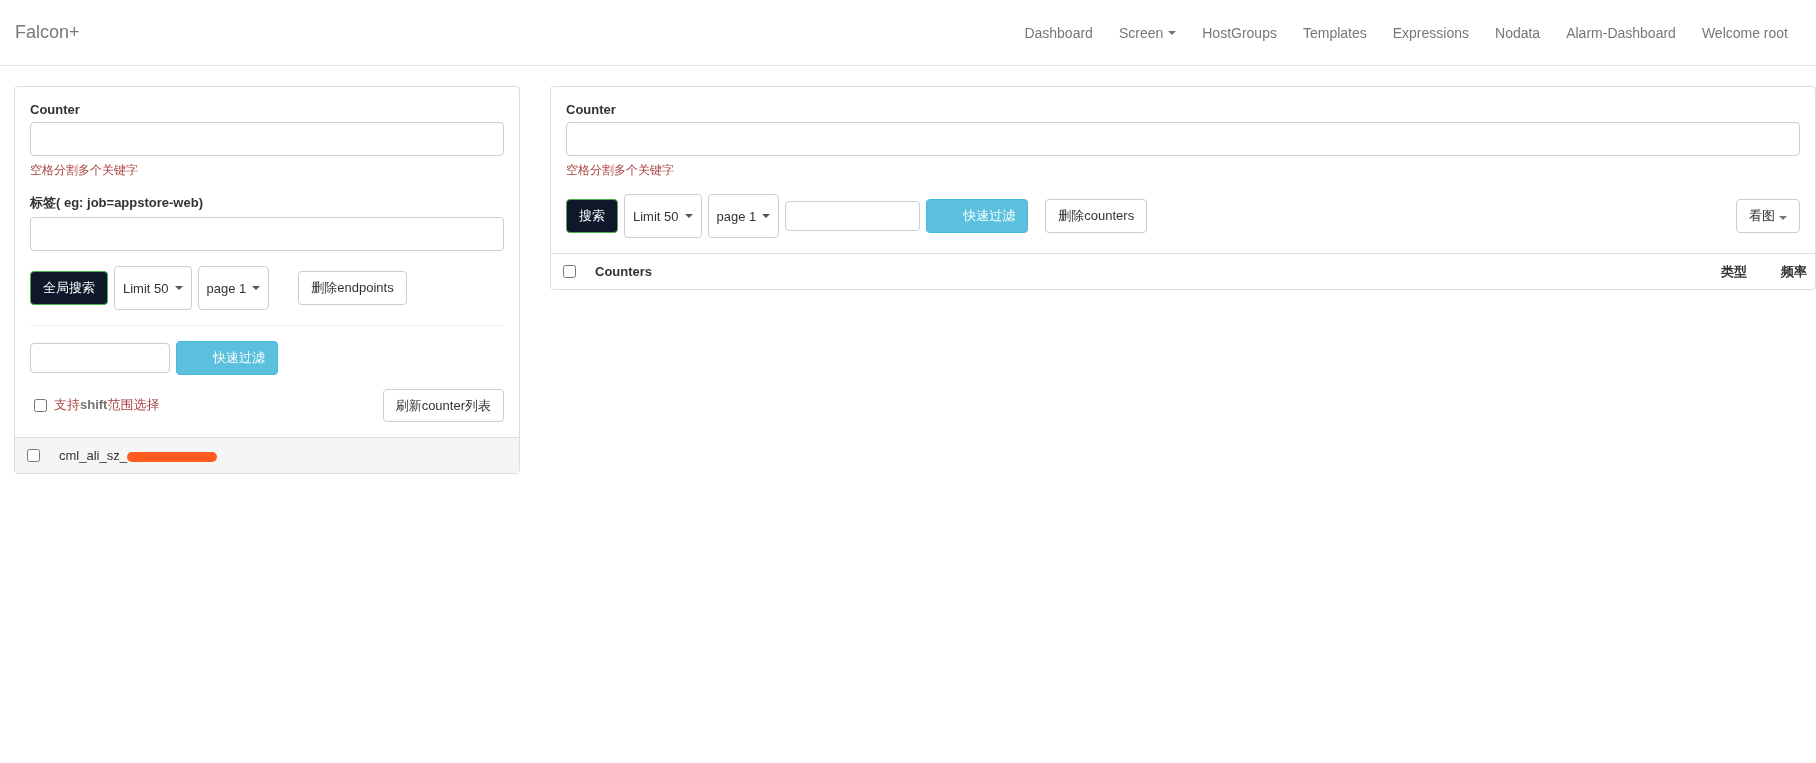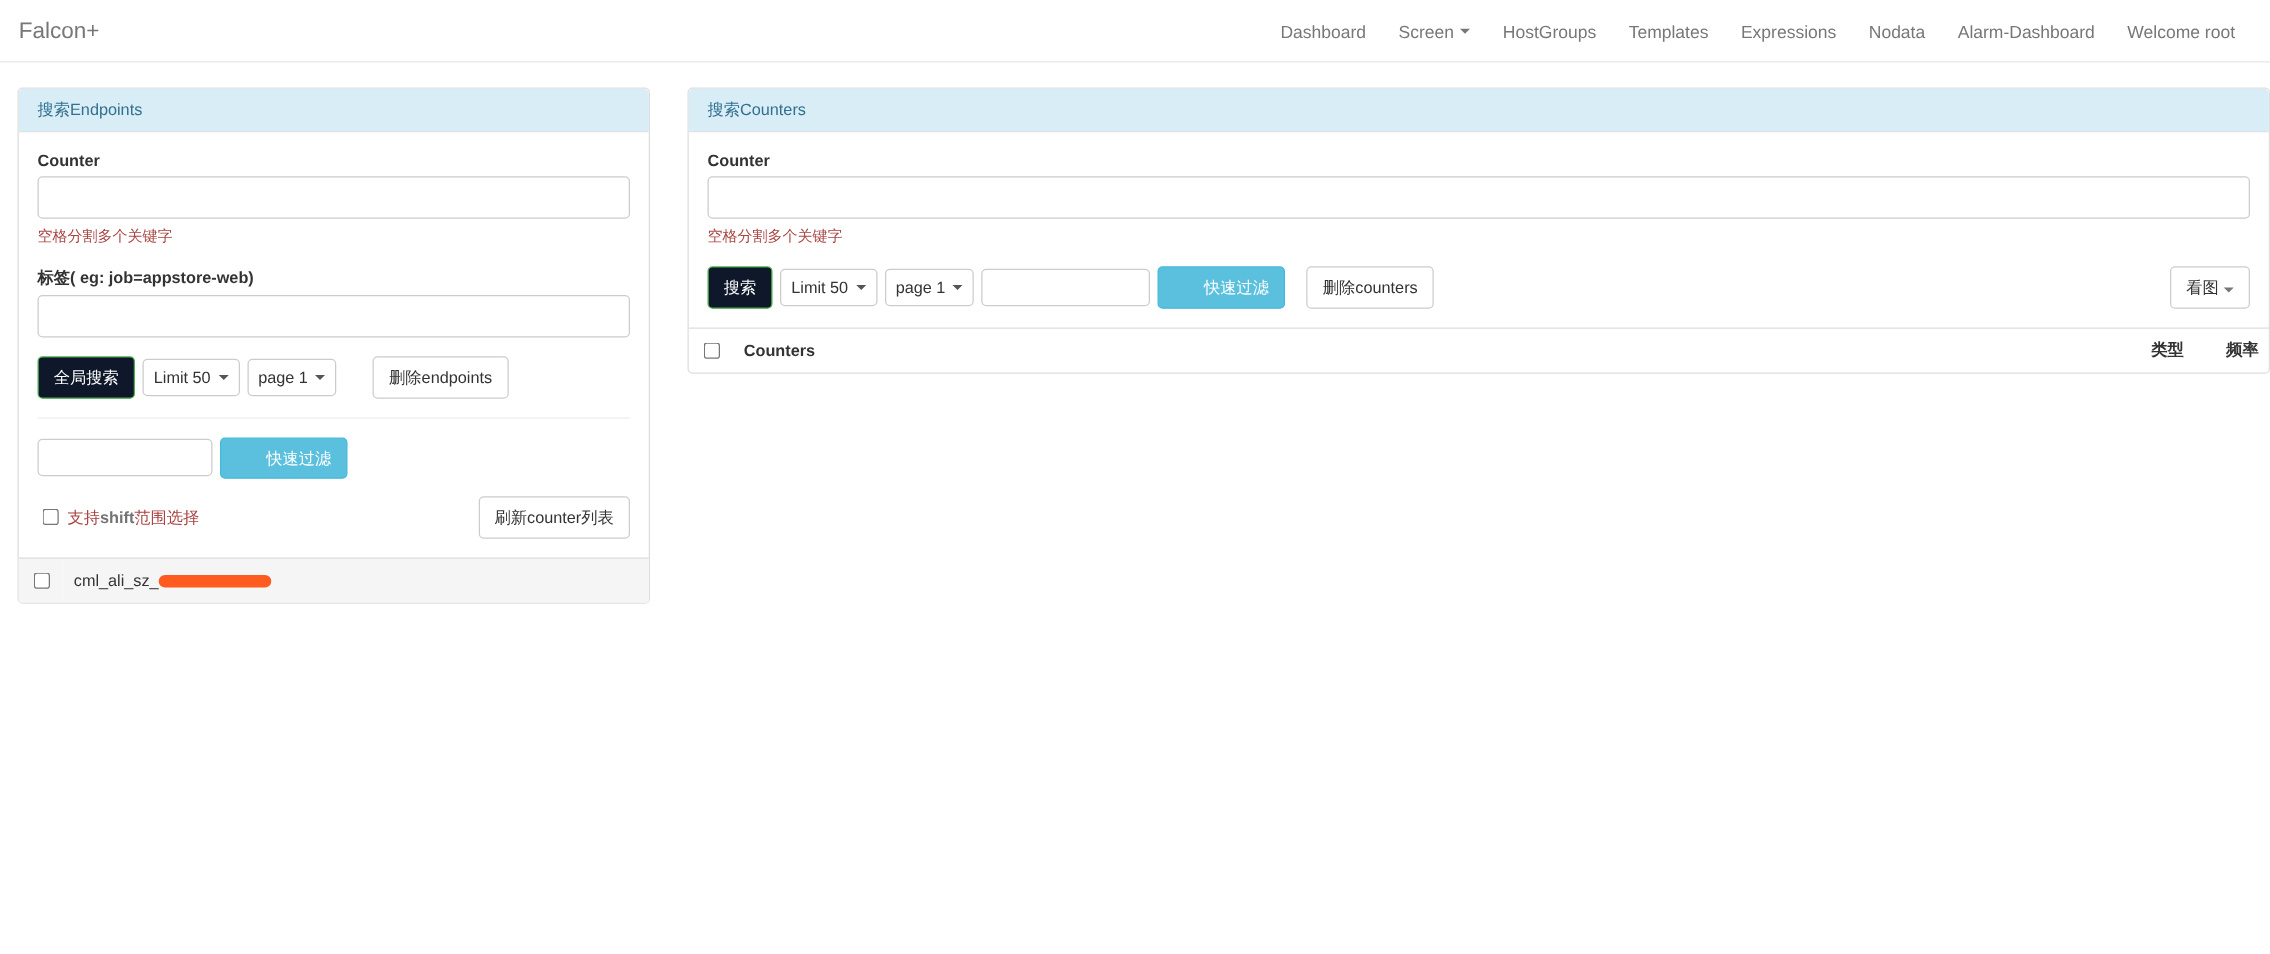--- a/index.html
+++ b/index.html
@@ -7,21 +7,21 @@
     margin: 0;
     font-family: "Helvetica Neue", Helvetica, Arial, sans-serif;
     font-size: 14px;
     color: #333;
     background: #fff;
   }
   
   .navbar {
     border-bottom: 1px solid #e7e7e7;
     background: #fff;
-    height: 50px;
+    height: 66px;
     display: flex;
     align-items: center;
     padding: 0 15px;
   }
   .brand {
     font-size: 18px;
     color: #777;
     padding: 0 15px 0 0;
     font-weight: 400;
   }
@@ -116,21 +116,21 @@
     border-radius: 4px;
     border: 1px solid transparent;
     cursor: pointer;
     line-height: 1.5;
     background: #fff;
   }
   .btn-success { background: #0f172a; border-color: #4cae4c; color: #fff; }
   .btn-info    { background: #5bc0de; border-color: #46b8da; color: #fff; padding-left: 36px; }
   .btn-default { background: #fff; border-color: #ccc; color: #333; margin-left: 11px; }
   .select {
-    height: 30px;
+    height: 44px;
     padding: 4px 22px 4px 8px;
     border: 1px solid #ccc;
     border-radius: 4px;
     background: #fff;
     font-size: 13px;
     position: relative;
     display: inline-flex;
     align-items: center;
     cursor: pointer;
   }
@@ -223,21 +223,20 @@
     <div class="nav-link">
         <span>Welcome root</span>
       </div>
   </div>
 </div>
 
 <div class="container">
 
   <div class="col-left">
     <div class="panel">
-      <div class="panel-heading">搜索Endpoints</div>
       <div class="panel-body">
         <div class="form-group">
           <label class="blk">Counter</label>
           <input class="form-control" type="text" style="">
           <div class="help-text">空格分割多个关键字</div>
         </div>
         <div class="form-group">
           <label class="blk">标签( eg: job=appstore-web)</label>
           <input class="form-control" type="text" style="">
         </div>
@@ -276,21 +275,20 @@
               <span>cml_ali_sz_</span><span class="redact"></span>
             </td>
           </tr>
         </tbody>
       </table>
     </div>
   </div>
 
   <div class="col-right">
     <div class="panel">
-      <div class="panel-heading">搜索Counters</div>
       <div class="panel-body">
         <div class="form-group">
           <label class="blk">Counter</label>
           <input class="form-control" type="text" style="">
           <div class="help-text">空格分割多个关键字</div>
         </div>
         <div class="row-inline">
           <button class="btn btn-success">搜索</button>
           <div class="select">
               <span>Limit 50</span>

